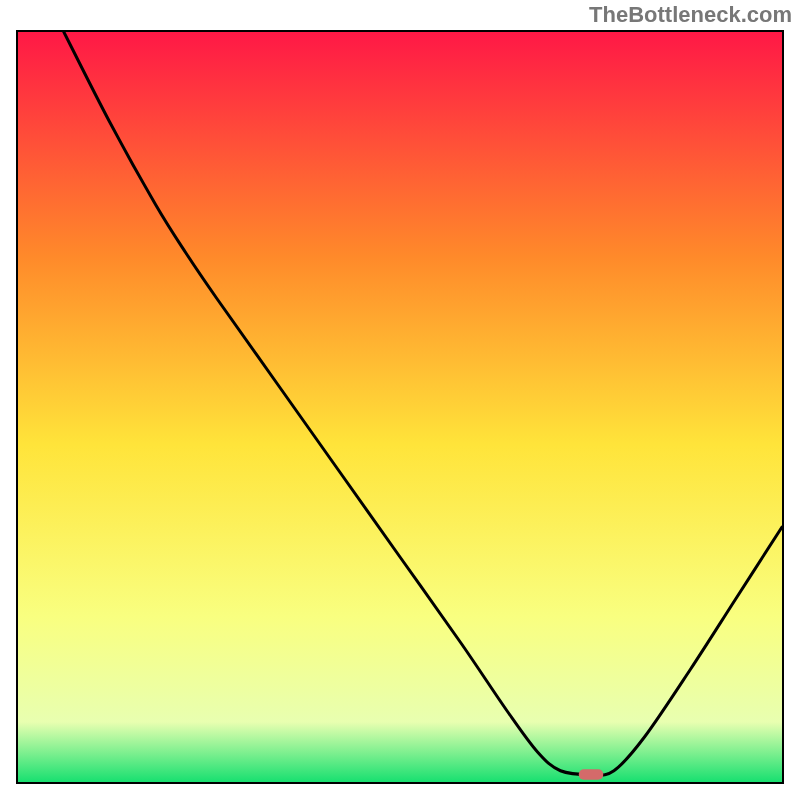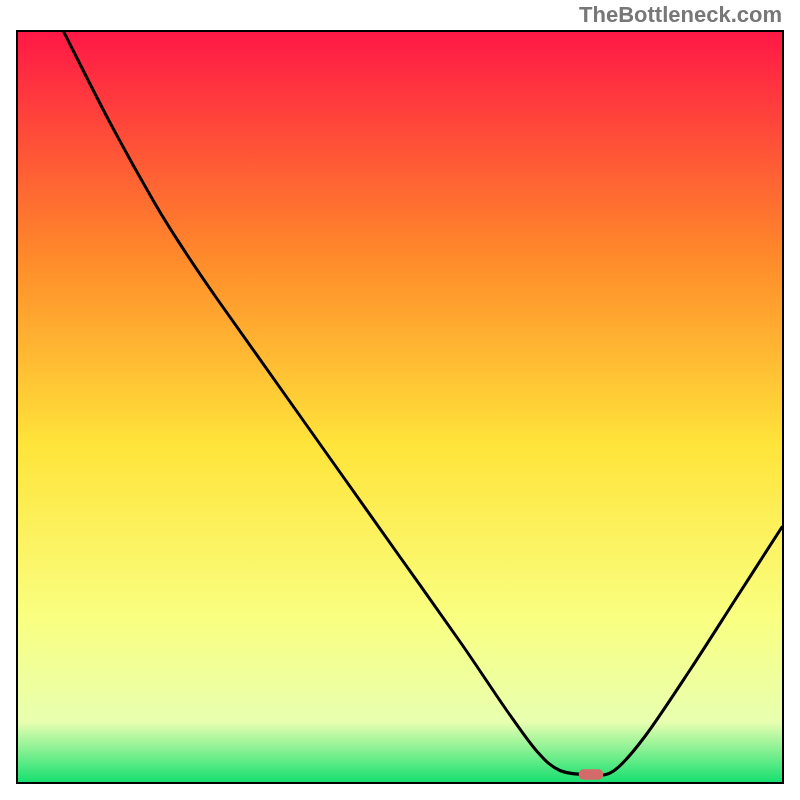--- a/index.html
+++ b/index.html
@@ -7,21 +7,21 @@
     padding: 0;
     width: 800px;
     height: 800px;
     position: relative;
     font-family: Arial, sans-serif;
     background: #fff;
   }
   .watermark {
     position: absolute;
     top: 2px;
-    right: 18px;
+    right: 8px;
     font-size: 22px;
     font-weight: bold;
     color: #777;
     z-index: 10;
   }
   .chart-frame {
     position: absolute;
     left: 16px;
     top: 30px;
     width: 768px;

